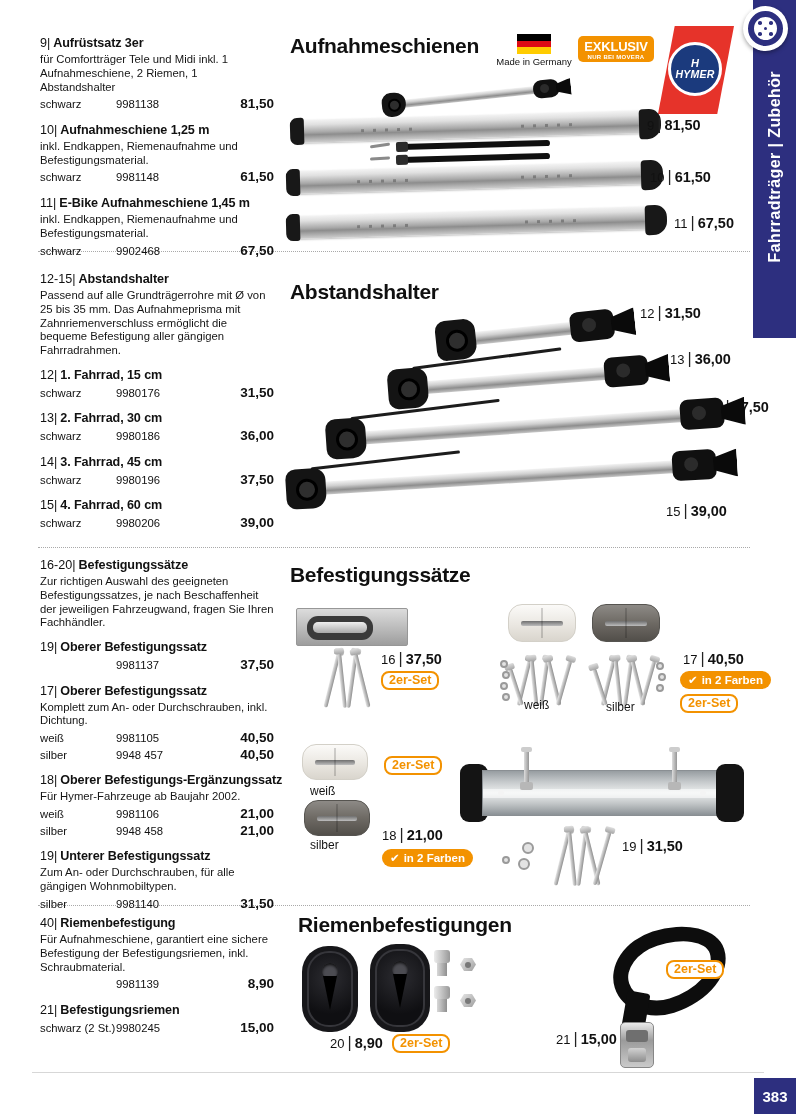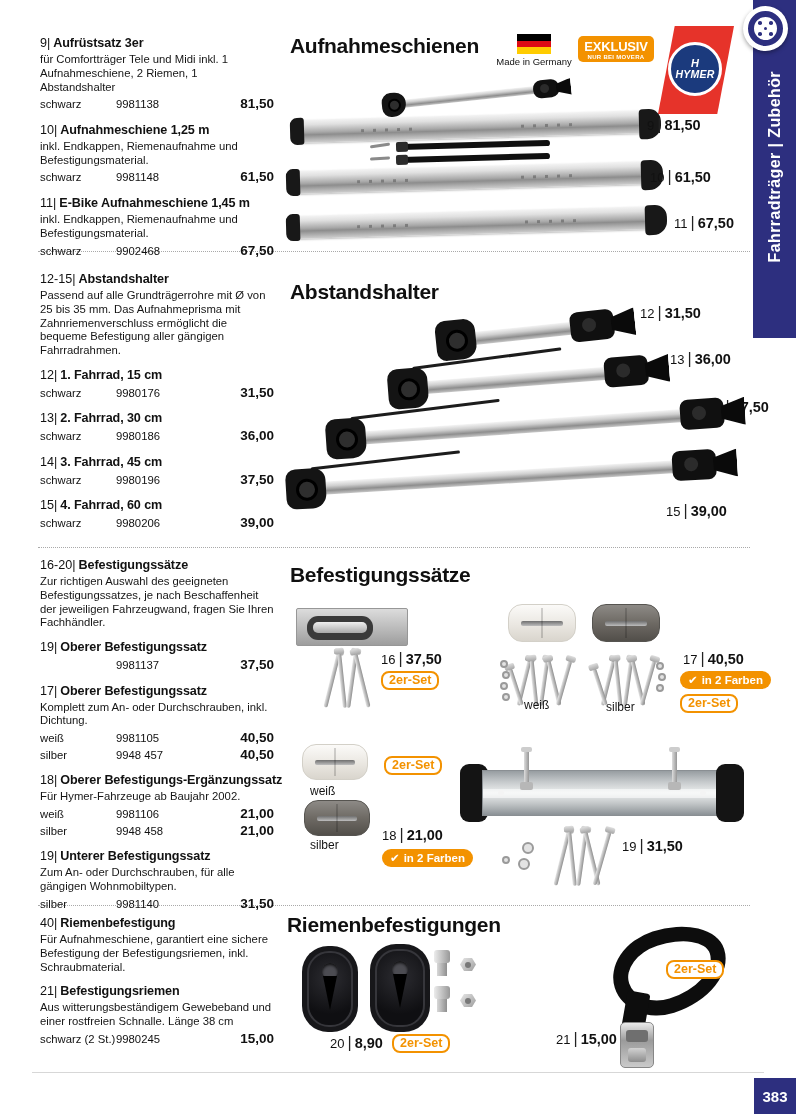--- a/index.html
+++ b/index.html
@@ -328,26 +328,30 @@
       </div>
     </div>
   </div>
 
   <div class="lblock" style="top:916px;">
     <div class="item">
       <div class="ititle">
         <span class="inum">40|</span><span class="iname">Riemenbefestigung</span>
       </div>
       <div class="idesc">Für Aufnahmeschiene, garantiert eine sichere Befestigung der Befestigungsriemen, inkl. Schraubmaterial.</div>
+      <div class="prow">
+        <span class="variant"></span>
+        <span class="art">9981139</span>
+        <span class="rprice">8,90</span>
+      </div>
     </div>
     <div class="item">
       <div class="ititle">
         <span class="inum">21|</span><span class="iname">Befestigungsriemen</span>
       </div>
-      <div class="idesc">Aus witterungsbeständigem Gewebeband und einer rostfreien Schnalle. Länge 38 cm</div>
       <div class="prow">
         <span class="variant">schwarz (2 St.)</span>
         <span class="art">9980245</span>
         <span class="rprice">15,00</span>
       </div>
     </div>
   </div>
 
   <h2 class="sec-title" style="left:290px; top:34px;">Aufnahmeschienen</h2>
 
@@ -545,21 +549,21 @@
     <i></i>
       <i></i>
       <i></i>
       <i></i>
       <i></i>
   </div>
   <div class="plabel" style="left:622px; top:837px;">
     <span class="pl-num">19</span><span class="pl-bar">|</span><span class="pl-price">31,50</span>
   </div>
 
-  <h2 class="sec-title" style="left:287px; top:913px;">Riemenbefestigungen</h2>
+  <h2 class="sec-title" style="left:298px; top:913px;">Riemenbefestigungen</h2>
 
   <div class="mount" style="left:302px; top:946px; width:56px; height:86px;">
     <span class="hole"></span>
       <span class="slot"></span>
   </div>
   <div class="mount" style="left:370px; top:944px; width:60px; height:88px;">
     <span class="hole"></span>
       <span class="slot"></span>
   </div>
   <i class="bolt" style="left:434px; top:950px;"></i>

